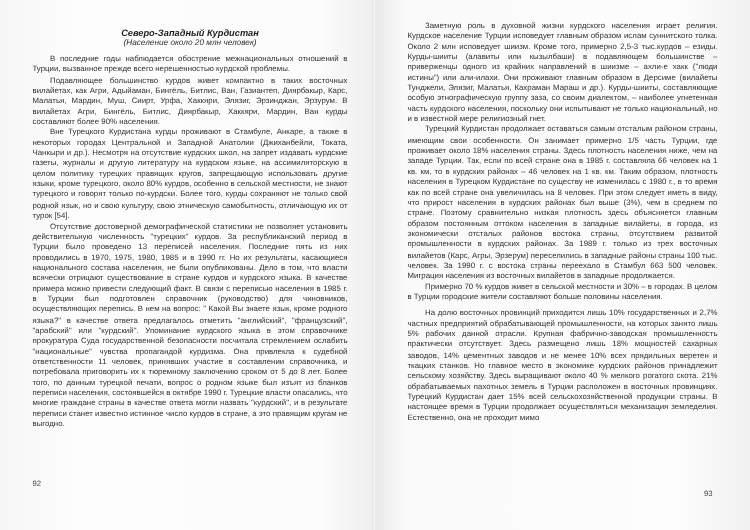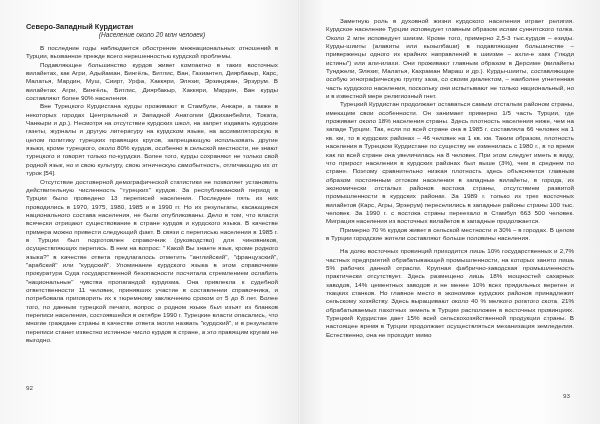--- a/index.html
+++ b/index.html
@@ -9,21 +9,21 @@
     font-family: "Liberation Sans", sans-serif;
     color: #2a2a2a;
   }
   .spread { position: relative; width: 600px; height: 424px; display: flex; }
   .page {
     position: relative; width: 300px; height: 424px; box-sizing: border-box;
     background: #fbfbfb;
   }
   .page.left { padding: 20px 22px 0 26px; background: linear-gradient(to right, #f6f6f6 0%, #fdfdfd 20%, #fcfcfc 85%, #eeeeee 100%); }
   .page.right { padding: 14px 26px 0 26px; background: linear-gradient(to right, #e9e9e9 0%, #fafafa 8%, #fdfdfd 80%, #f0f0f0 100%); }
-  .title { font-weight: bold; font-size: 7.4px; margin: 2px 0 0 0; color: #1e1e1e; }
+  .title { text-align: center; font-weight: bold; font-size: 7.4px; margin: 2px 0 0 0; color: #1e1e1e; font-style: italic; }
   .subtitle { text-align: center; font-style: italic; font-size: 6.6px; margin: 0 0 6px 0; color: #333; }
   p.para {
     margin: 0; font-size: 6.25px; line-height: 8.35px; text-align: justify;
     text-indent: 14px; color: #2e2e2e; letter-spacing: 0.02px;
   }
   p.para.gap { margin-top: 3px; }
   p.para.gap2 { margin-top: 5px; }
   .pnum { position: absolute; font-size: 6.2px; color: #444; }
   .pnum.left { left: 26px; top: 384px; }
   .pnum.right { right: 30px; top: 392px; }

